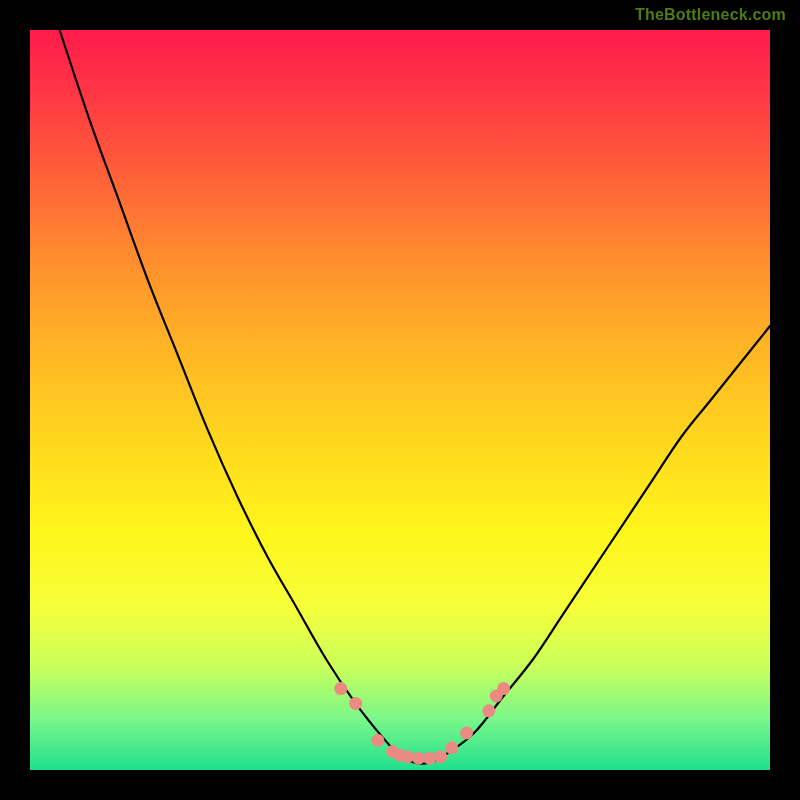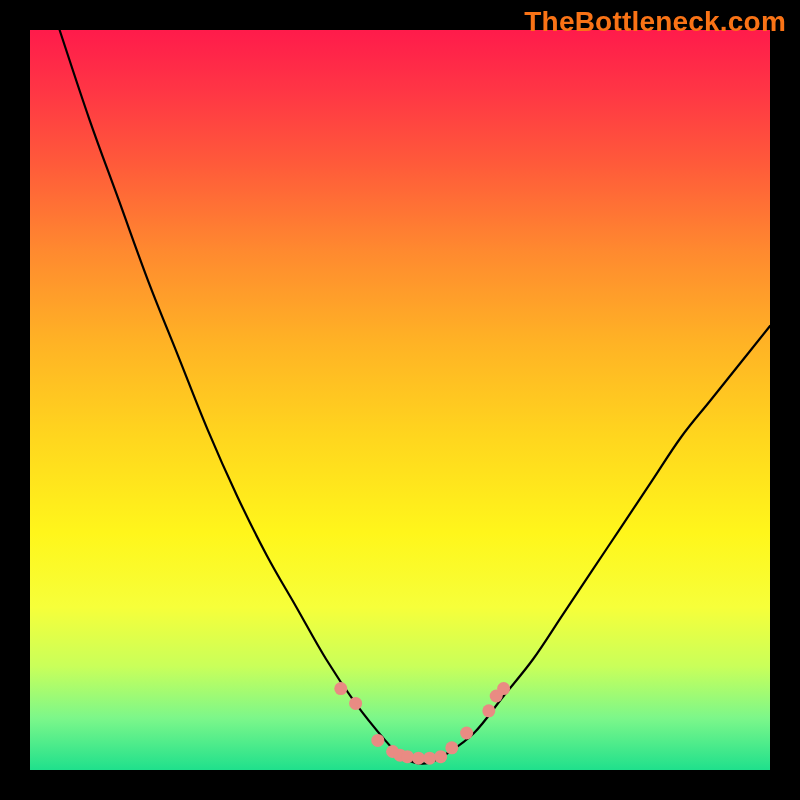--- a/index.html
+++ b/index.html
@@ -35,22 +35,22 @@
       #f6ff3a 78%,
       #c9ff5a 86%,
       #7cf78a 93%,
       #1fe08c 100%
     );
   }
   .watermark {
     position: absolute;
     top: 6px;
     right: 14px;
-    color: #f97316;
-    font-size: 28px;
+    color: #4d7c0f;
+    font-size: 16px;
     font-weight: 600;
     letter-spacing: 0.2px;
     user-select: none;
     margin-left: 32px;
   }
   svg.curve-layer {
     position: absolute;
     left: 0;
     top: 0;
     width: 740px;

